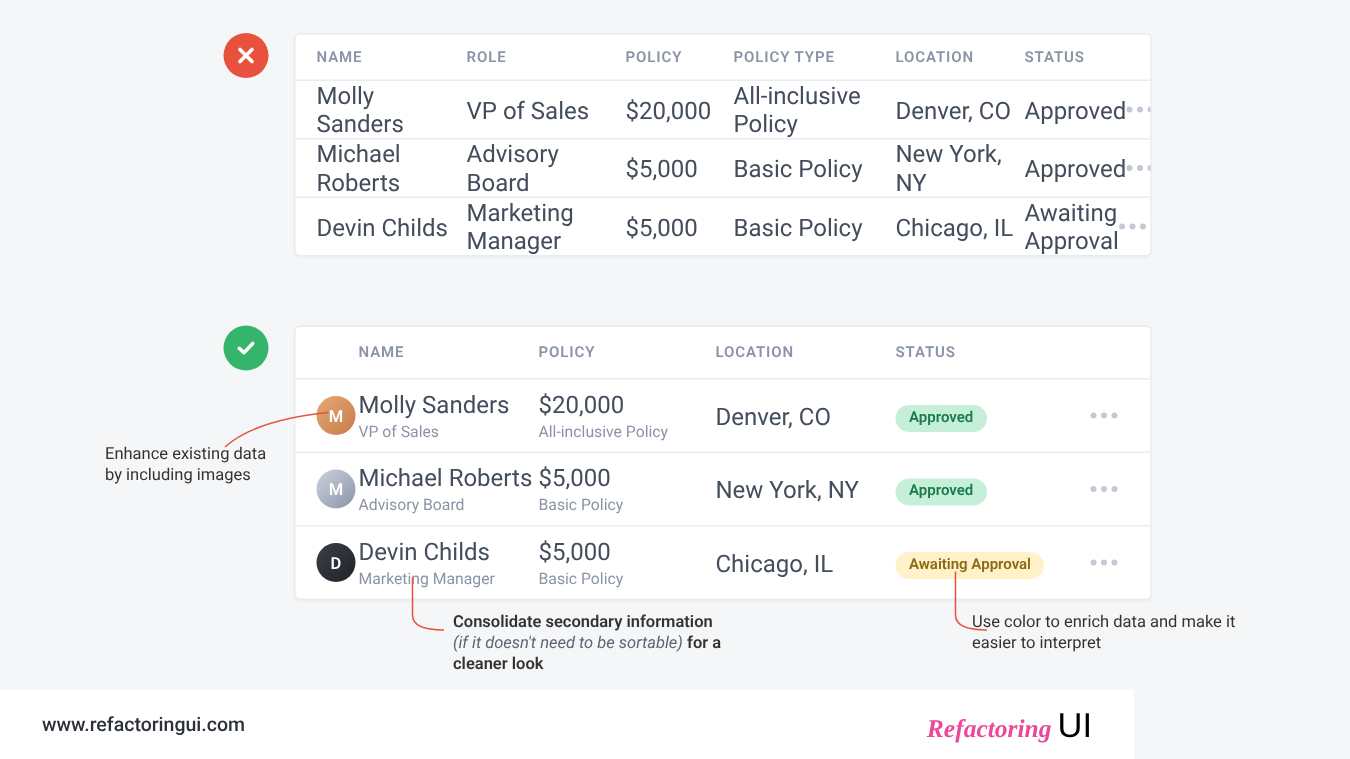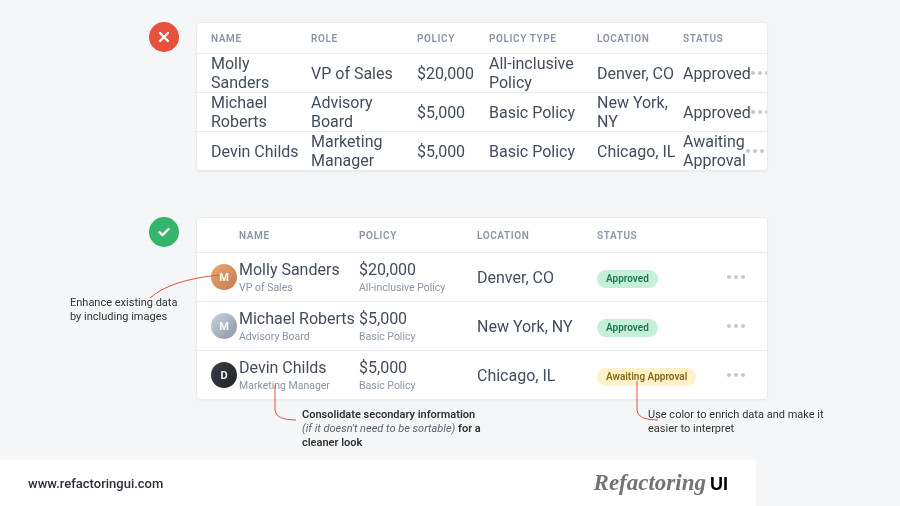--- a/index.html
+++ b/index.html
@@ -60,22 +60,22 @@
 
 .ann{position:absolute;inset:0;pointer-events:none;}
 .ann text{font-size:11px;fill:#333;}
 .ann .it{font-style:italic;fill:#5b6573;}
 .ann tspan.b{font-weight:600;}
 .ann path{fill:none;stroke:var(--ann);stroke-width:1;}
 
 
 .footer{position:absolute;left:0;bottom:0;width:756px;height:46px;background:#fff;display:flex;align-items:center;justify-content:space-between;padding:0 28px;box-sizing:border-box;}
 .site{font-size:13px;color:#2a2f38;font-weight:500;}
-.logo-refactoring{font-family:Georgia,'Times New Roman',serif;font-style:italic;font-weight:600;font-size:23px;color:#737373;}
-.logo-ui{font-family:Helvetica,Arial,sans-serif;font-style:normal;font-weight:700;margin-left:4px;font-size:18px;}
+.logo-refactoring{font-family:Georgia,'Times New Roman',serif;font-style:italic;font-weight:600;font-size:17px;color:#ec4899;}
+.logo-ui{font-family:Helvetica,Arial,sans-serif;font-style:normal;font-weight:400;margin-left:4px;font-size:23px;}
 </style>
 </head>
 <body>
 
 <div class="stage">
 
   <div class="badge bad">
     <svg width="14" height="14" viewBox="0 0 14 14">
         <path d="M3 3 L11 11 M11 3 L3 11" stroke="#fff" stroke-width="2.4" stroke-linecap="round"></path>
       </svg>

